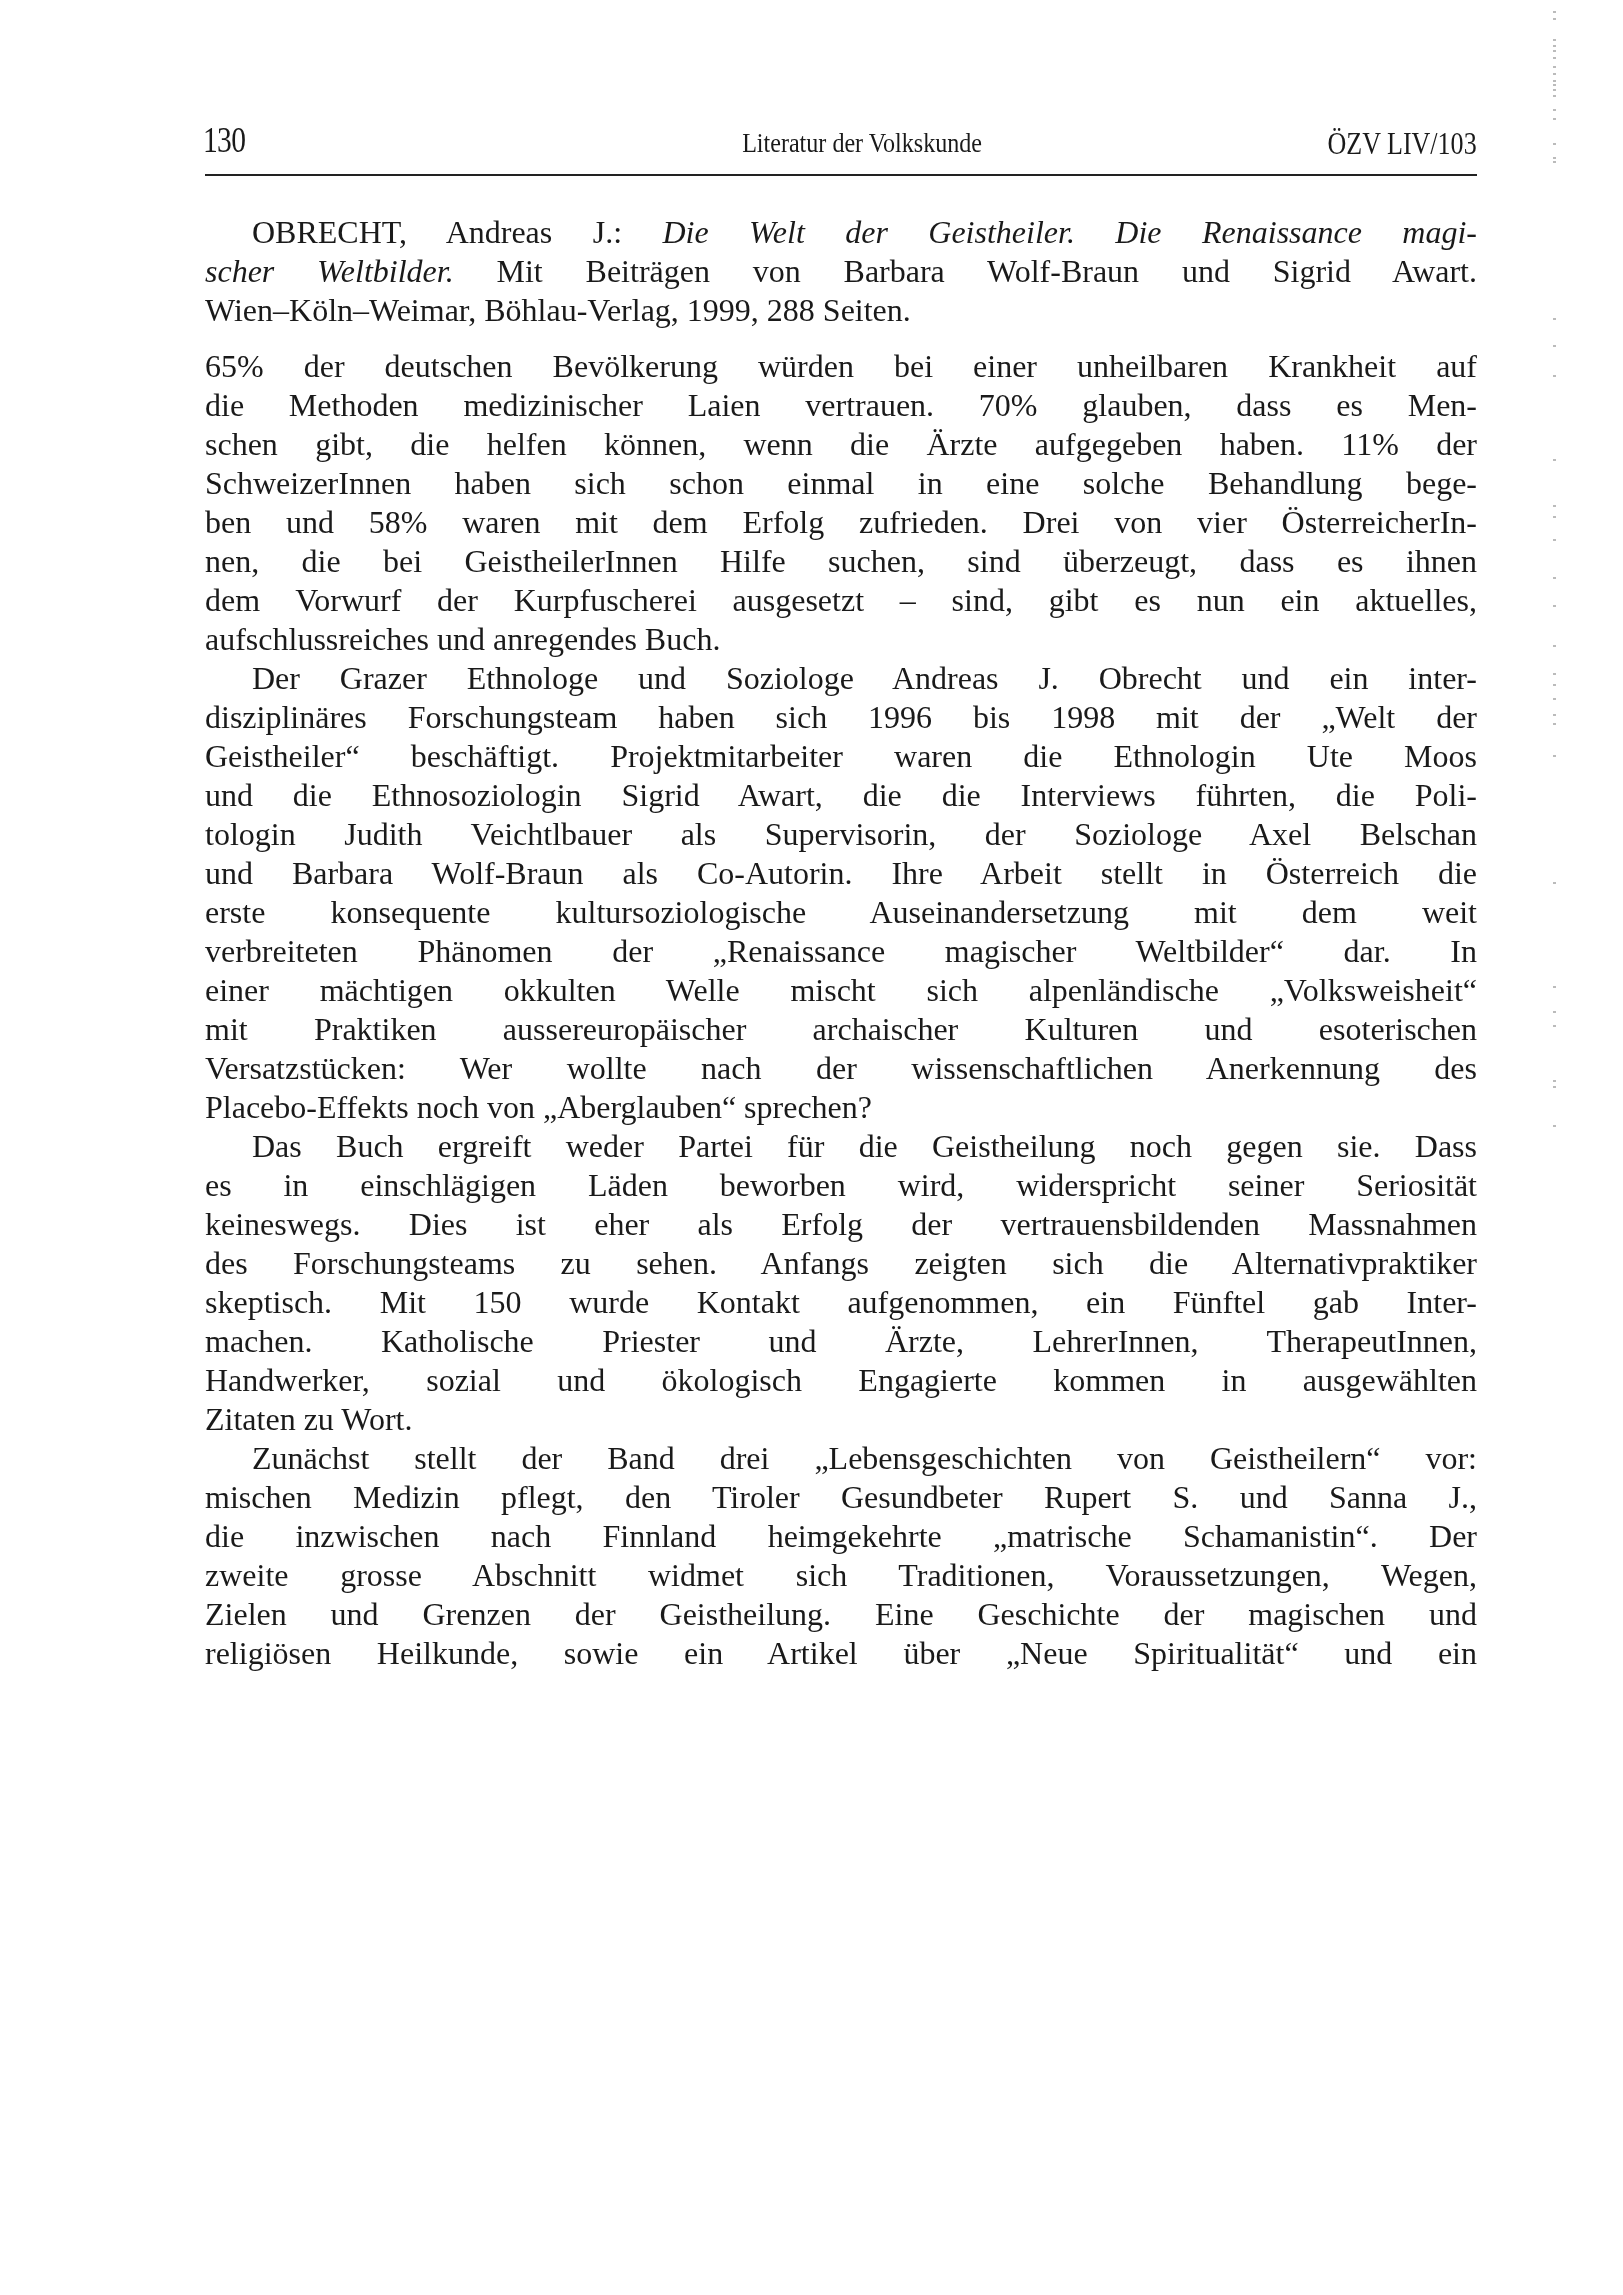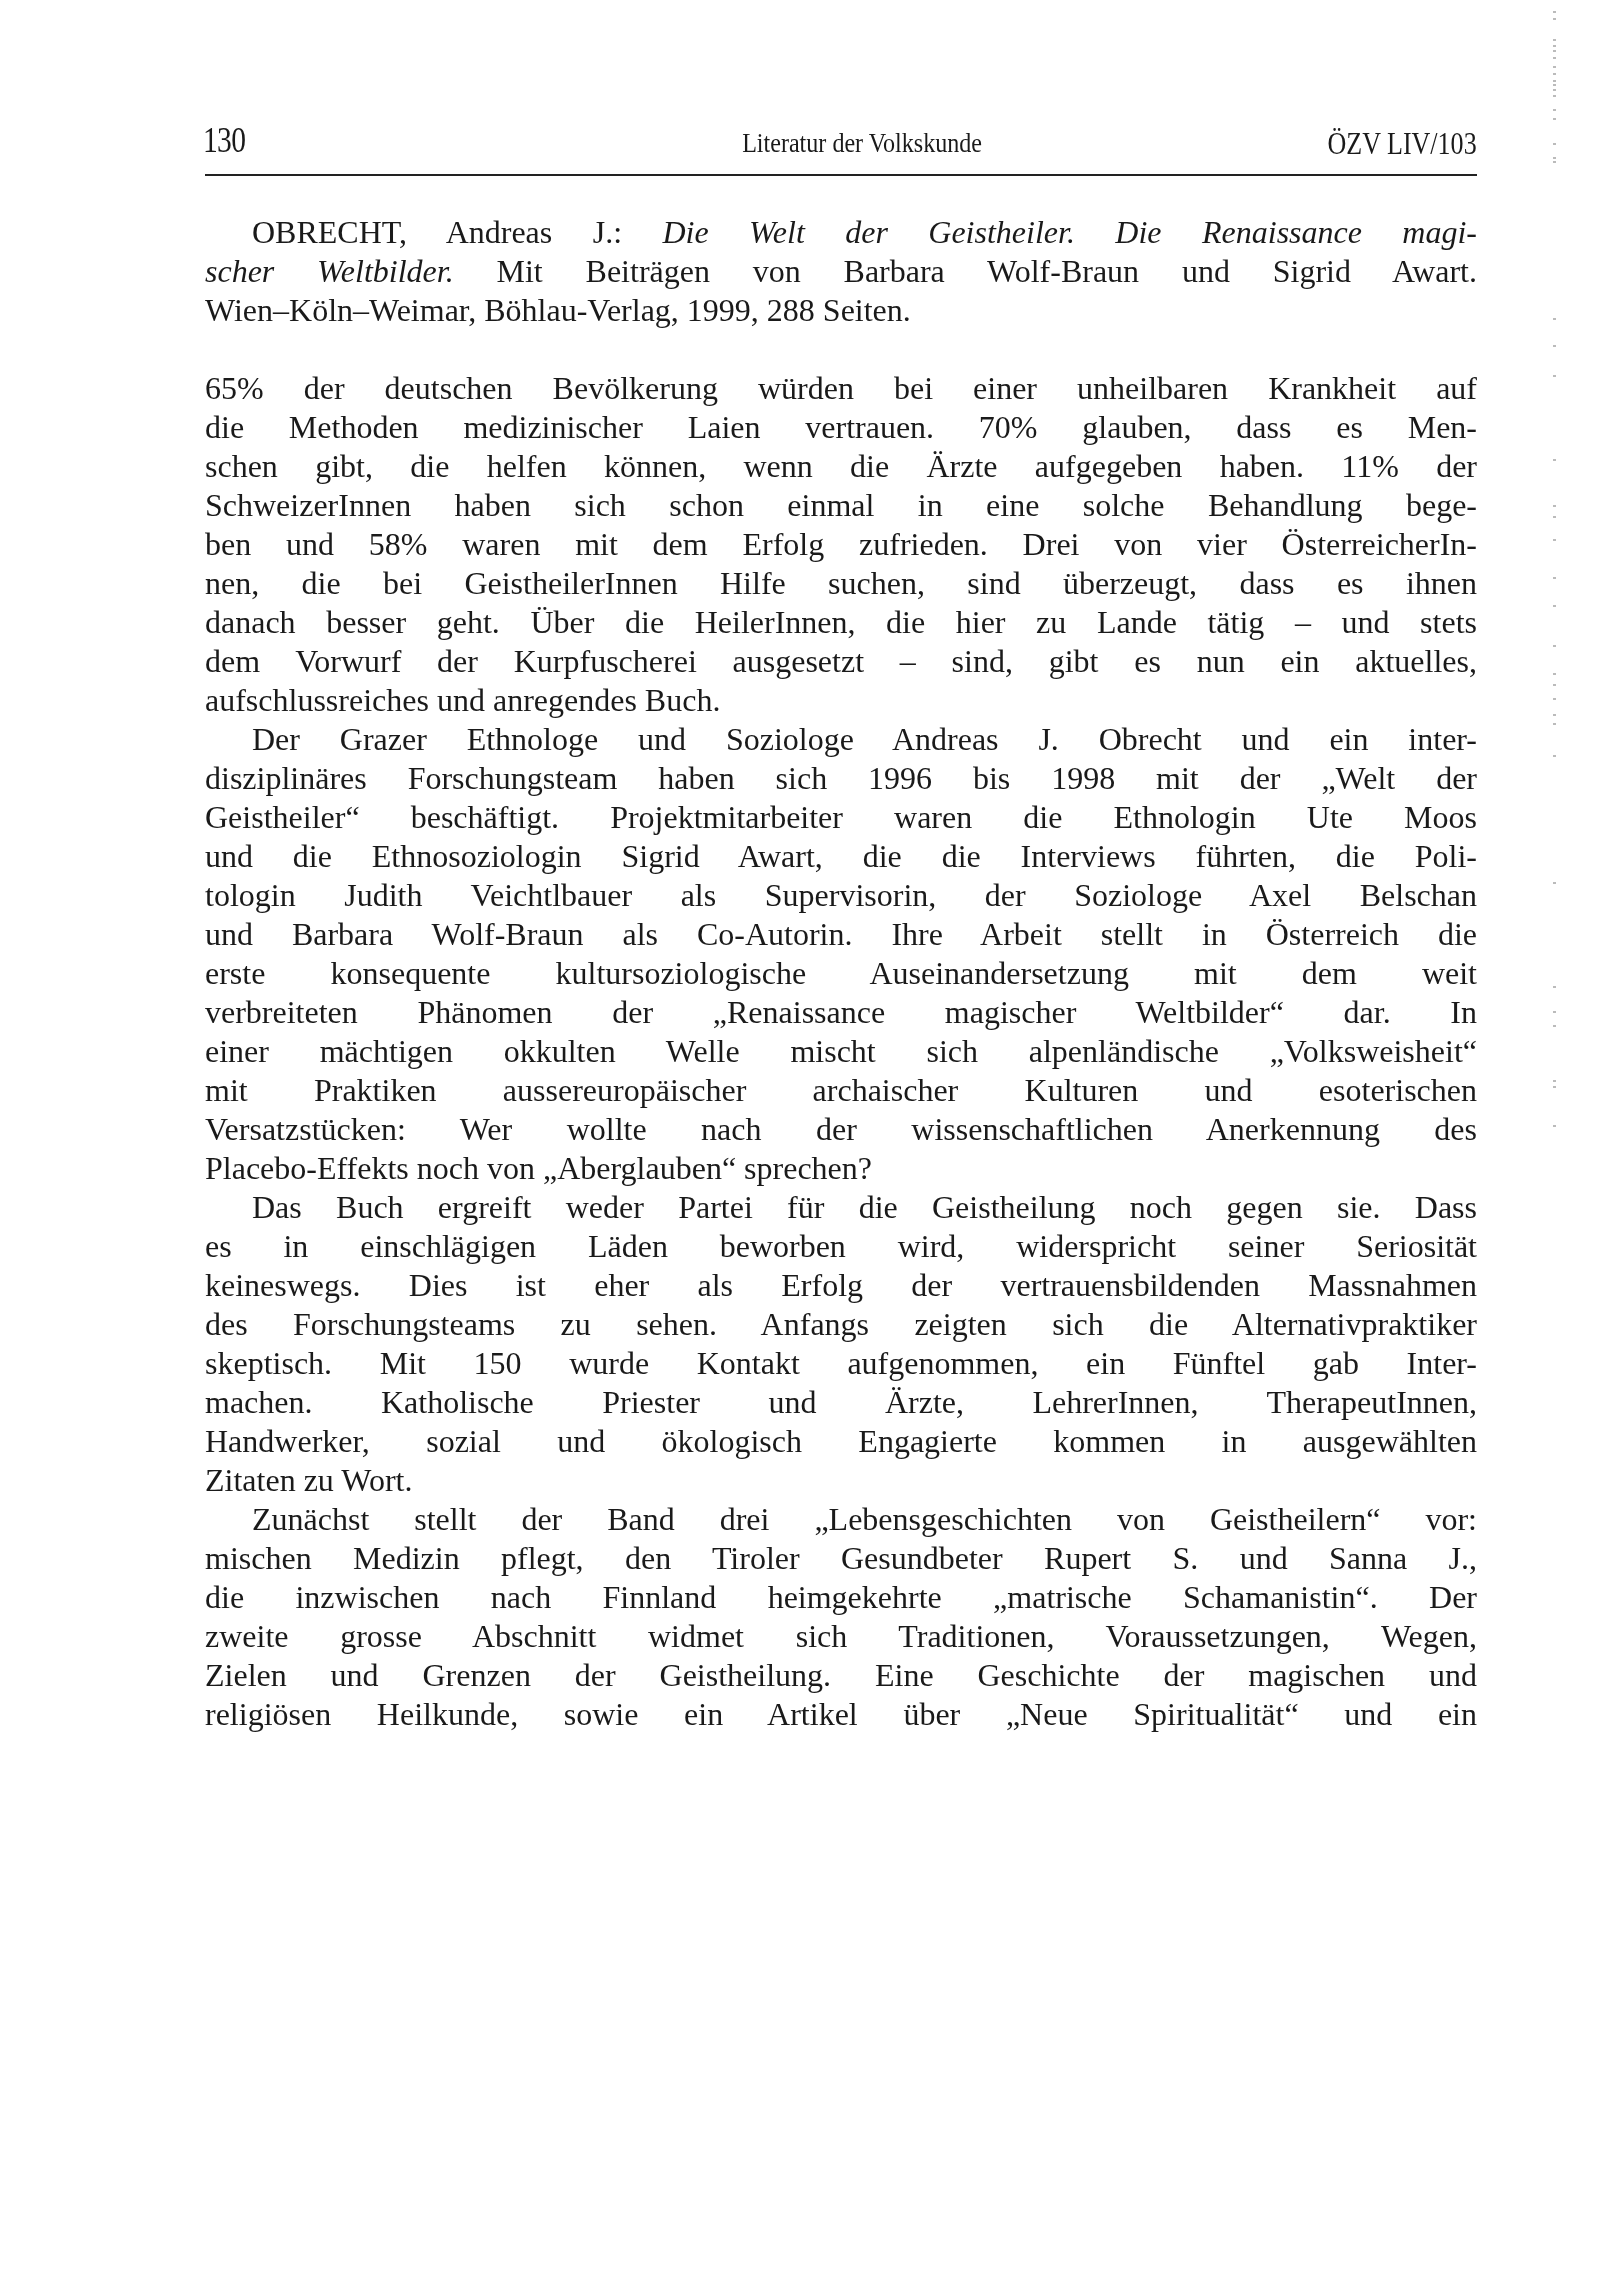--- a/index.html
+++ b/index.html
@@ -109,38 +109,37 @@
 
   <div class="running-header">
     <span class="hdr-page">130</span>
     <span class="hdr-title">Literatur der Volkskunde</span>
     <span class="hdr-journal">ÖZV LIV/103</span>
   </div>
   <div class="header-rule"></div>
 
   <div class="body-text">
 
-    <div class="biblio-block" style="margin-bottom:39px;">
+    <div class="biblio-block" style="margin-bottom:17px;">
       <span class="line" style="padding-left:47px;box-sizing:border-box;">
         <span>OBRECHT, Andreas J.:</span>
         <em>Die Welt der Geistheiler. Die Renaissance magi-</em>
       </span>
       <span class="line"><em>scher Weltbilder.</em><span> Mit Beiträgen von Barbara Wolf-Braun und Sigrid Awart.</span></span>
       <span class="line last">Wien–Köln–Weimar, Böhlau-Verlag, 1999, 288 Seiten.</span>
     </div>
 
     <div id="paragraphs">
         <div>
           <span class="line">65% der deutschen Bevölkerung würden bei einer unheilbaren Krankheit auf</span>
           <span class="line">die Methoden medizinischer Laien vertrauen. 70% glauben, dass es Men-</span>
           <span class="line">schen gibt, die helfen können, wenn die Ärzte aufgegeben haben. 11% der</span>
           <span class="line">SchweizerInnen haben sich schon einmal in eine solche Behandlung bege-</span>
           <span class="line">ben und 58% waren mit dem Erfolg zufrieden. Drei von vier ÖsterreicherIn-</span>
           <span class="line">nen, die bei GeistheilerInnen Hilfe suchen, sind überzeugt, dass es ihnen</span>
-          <span class="line">danach besser geht. Über die HeilerInnen, die hier zu Lande tätig – und stets</span>
           <span class="line">dem Vorwurf der Kurpfuscherei ausgesetzt – sind, gibt es nun ein aktuelles,</span>
           <span class="line last">aufschlussreiches und anregendes Buch.</span>
         </div>
         <div>
           <span class="line" style="padding-left: 47px; box-sizing: border-box; font-family: Liberation Serif, serif;">Der Grazer Ethnologe und Soziologe Andreas J. Obrecht und ein inter-</span>
           <span class="line">disziplinäres Forschungsteam haben sich 1996 bis 1998 mit der „Welt der</span>
           <span class="line">Geistheiler“ beschäftigt. Projektmitarbeiter waren die Ethnologin Ute Moos</span>
           <span class="line">und die Ethnosoziologin Sigrid Awart, die die Interviews führten, die Poli-</span>
           <span class="line">tologin Judith Veichtlbauer als Supervisorin, der Soziologe Axel Belschan</span>
           <span class="line">und Barbara Wolf-Braun als Co-Autorin. Ihre Arbeit stellt in Österreich die</span>

